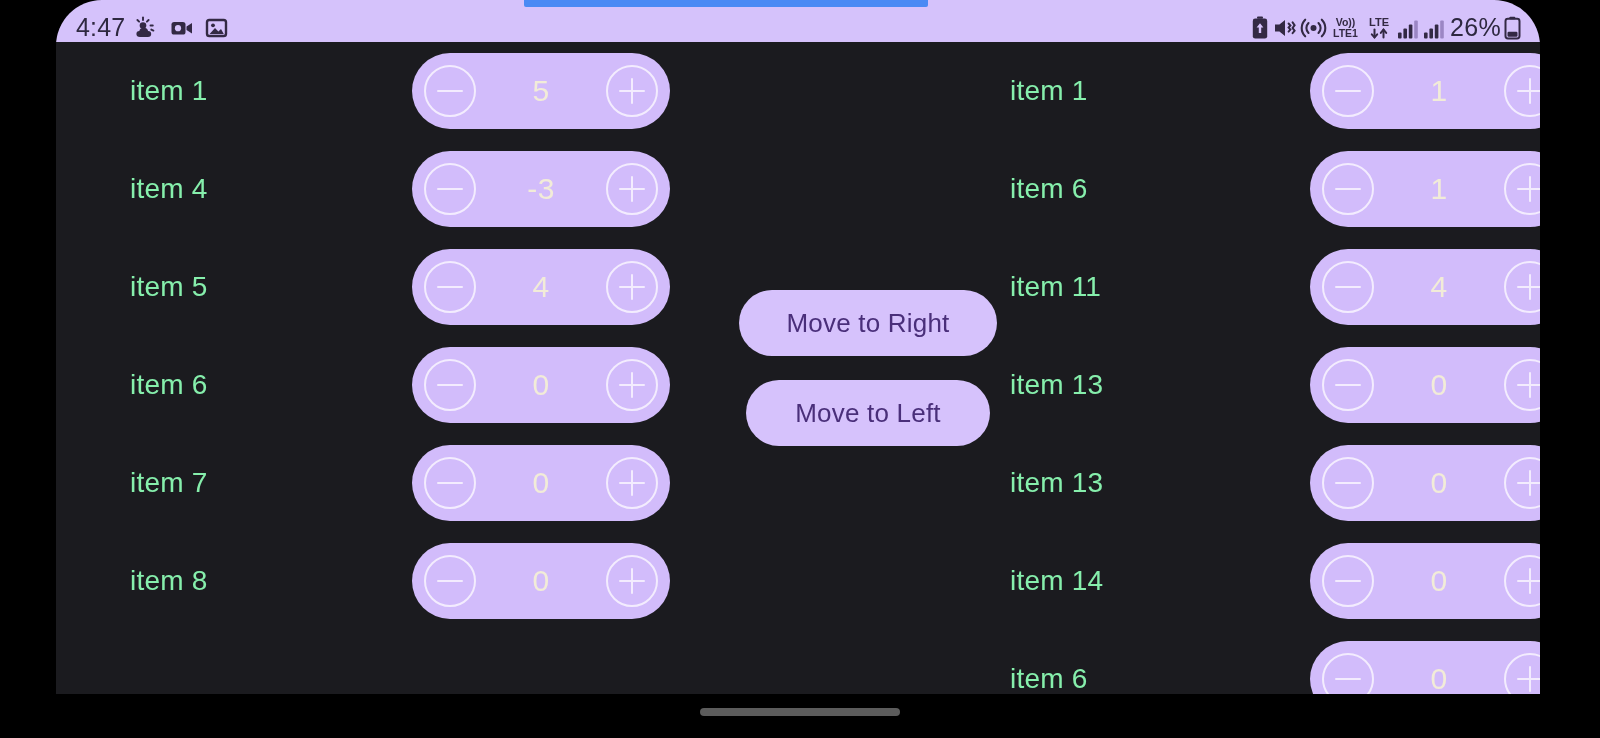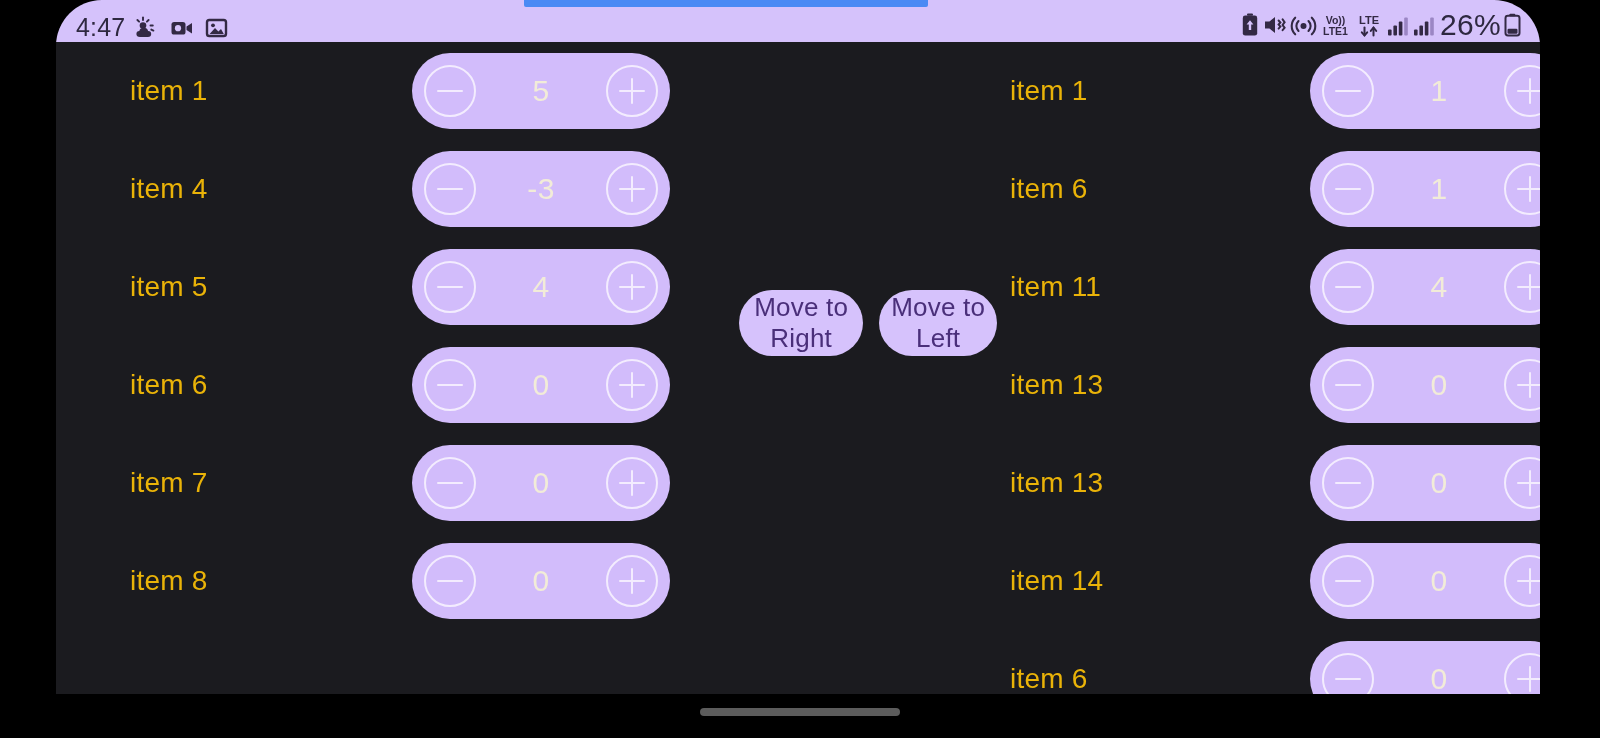--- a/index.html
+++ b/index.html
@@ -25,21 +25,21 @@
     position:absolute; left:0; top:0; width:100%; height:42px;
     background:#d5c2fb;
     display:flex; align-items:flex-end;
     padding:0 18px 0 20px;
     color:#332944;
   }
   #sb-left { display:flex; align-items:center; gap:9px; }
   #sb-clock { font-size:25px; letter-spacing:.2px; color:#2e2840; }
   #sb-right { margin-left:auto; display:flex; align-items:center; gap:2px;margin-top:28px; }
   .sbicon { display:flex; align-items:center; justify-content:center; }
-  #sb-battery-text { font-size:30px; color:#2e2840; margin-left:2px; letter-spacing:.3px; }
+  #sb-battery-text { font-size:25px; color:#2e2840; margin-left:2px; letter-spacing:.3px; }
 
   
   #blue-indicator {
     position:absolute; left:524px; top:0; width:404px; height:7px;
     background:#4a8af4; border-radius:0 0 2px 2px; z-index:5;
   }
 
   
   #app {
     position:absolute; left:0; top:42px; right:0; bottom:0;
@@ -57,21 +57,21 @@
     display:flex; align-items:center;
   }
   .row-inner {
     position:absolute; left:0; right:0; top:5px; bottom:5px;
     display:flex; align-items:center;
     border-radius:44px;
   }
   .row.selected .row-inner { background:#d2bcfb; }
 
   .row-label {
-    font-size:28px; color:#eab308;
+    font-size:28px; color:#86efac;
     padding-left:70px; white-space:nowrap;
     letter-spacing:.2px;
   }
   .row.selected .row-label { color:#e7dbfd; }
 
   
   .stepper {
     position:absolute; right:0; top:50%;
     transform:translateY(-50%);
     width:258px; height:76px;
@@ -98,21 +98,21 @@
   .stepper-value {
     flex:1 1 auto; text-align:center;
     font-size:30px; color:#f2ecd8;
     letter-spacing:.5px;
   }
 
   
   #center-buttons {
     position:absolute; left:683px; top:248px;
     width:258px;
-    display:flex; flex-direction:row; gap:9px;
+    display:flex; flex-direction:column; gap:24px;
   }
   .move-btn {
     height:66px;
     background:#d6c2fc;
     border:none; border-radius:36px;
     color:#4a2f7a;
     font-size:26px;
     font-family:"Liberation Sans", sans-serif;
     cursor:pointer;
     letter-spacing:.2px;

